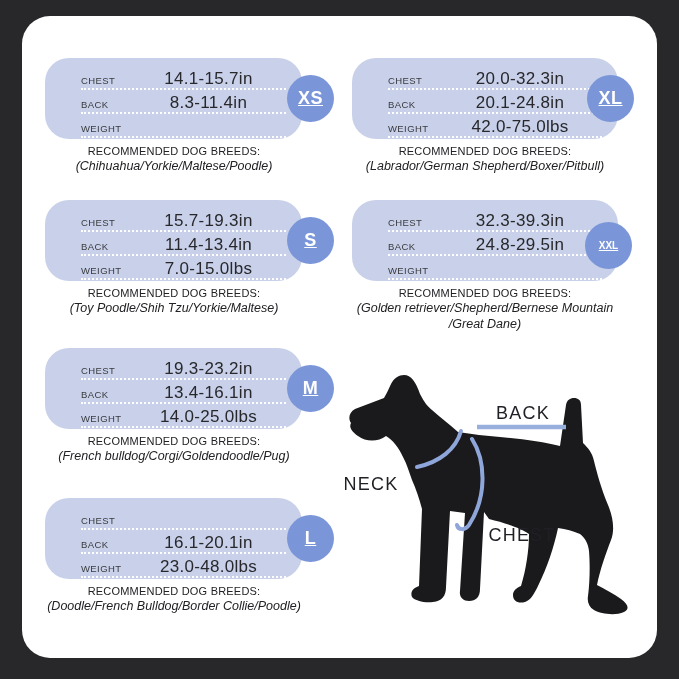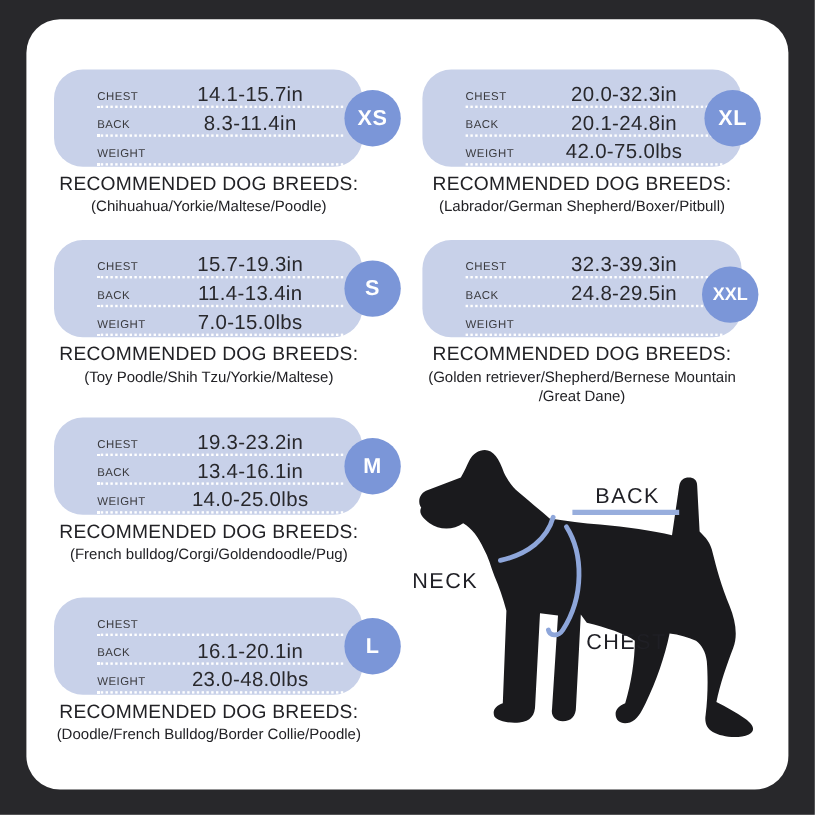--- a/index.html
+++ b/index.html
@@ -22,26 +22,26 @@
     font-size:9.5px;letter-spacing:.4px;color:#3a3a3e;width:50px;
     padding-bottom:2px;flex:0 0 auto;
   }
   .val{
     flex:1;text-align:center;font-size:17px;color:#28282c;
     letter-spacing:.3px;padding-bottom:1px;line-height:1;
   }
   .badge{
     position:absolute;width:47px;height:47px;border-radius:50%;
     background:#7b96d8;color:#ffffff;display:flex;align-items:center;justify-content:center;
-    font-weight:bold;font-size:18px;letter-spacing:.5px;
-  }
-  .badge.small-text{font-size:15px;letter-spacing:0;}
+    font-weight:bold;font-size:18px;letter-spacing:.5px;text-decoration:underline;
+  }
+  .badge.small-text{font-size:10px;letter-spacing:0;}
   .breeds{position:absolute;width:300px;text-align:center;color:#222226;}
-  .b1{font-size:16px;letter-spacing:.2px;}
-  .b2{font-size:12.5px;margin-top:2px;line-height:1.15;}
+  .b1{font-size:11px;letter-spacing:.2px;}
+  .b2{font-size:12.5px;margin-top:2px;line-height:1.15;font-style:italic;}
   
   .pos-p-xs{left:45px;top:58px;width:257px;}
   .pos-p-s{left:45px;top:200px;width:257px;}
   .pos-p-m{left:45px;top:348px;width:257px;}
   .pos-p-l{left:45px;top:498px;width:257px;}
   .pos-b-xs{left:287px;top:75px;}
   .pos-b-s{left:287px;top:217px;}
   .pos-b-m{left:287px;top:365px;}
   .pos-b-l{left:287px;top:515px;}
   .pos-r-xs{left:24px;top:145px;}

